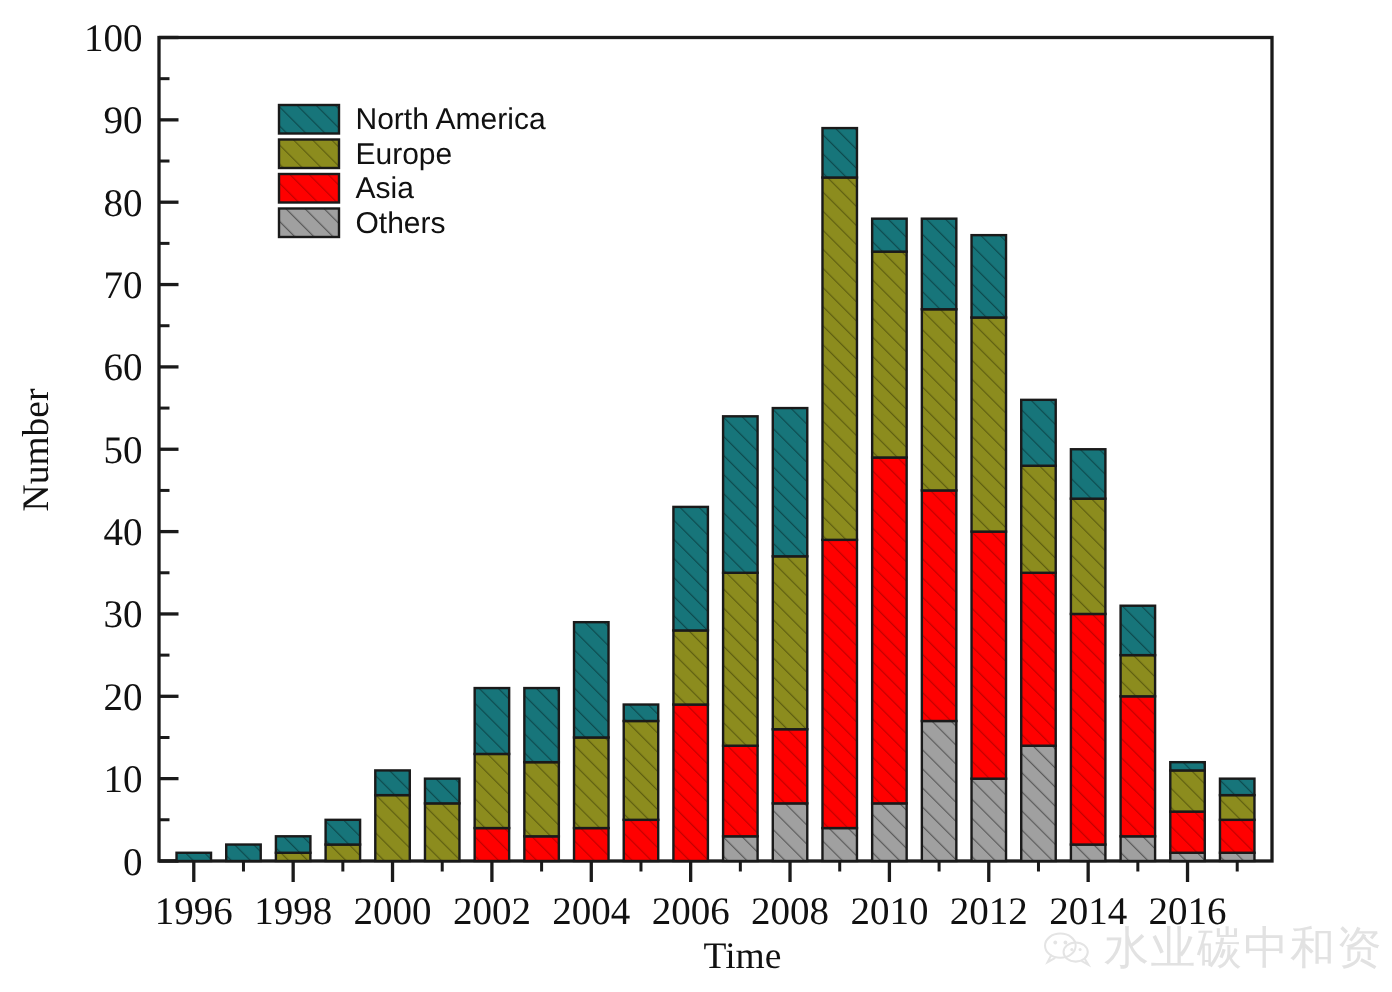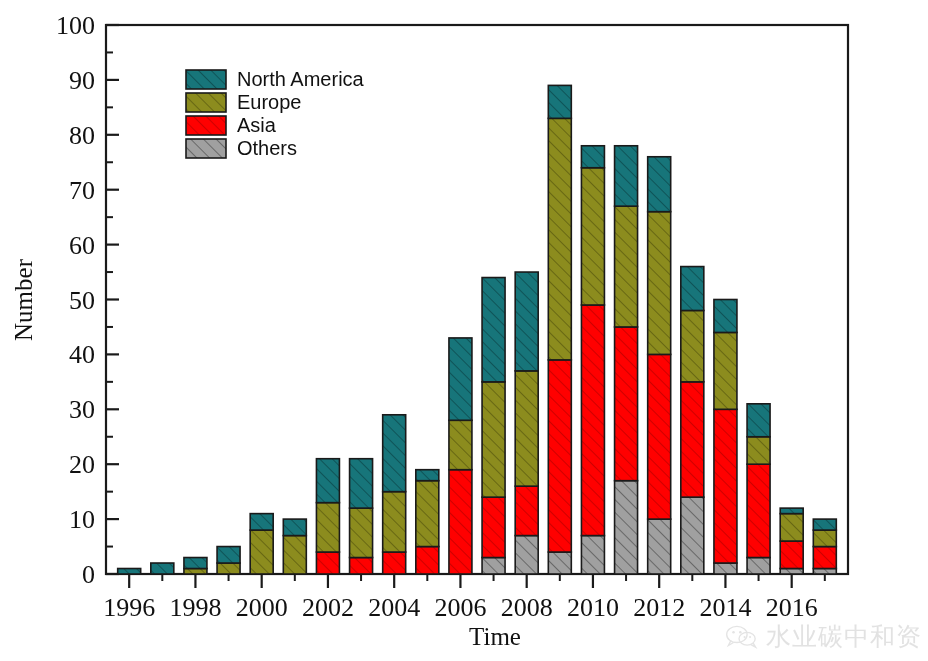--- a/index.html
+++ b/index.html
@@ -10,21 +10,21 @@
     overflow:hidden;
     position:relative;
   }
   #figure{position:absolute;left:0;top:0;width:928px;height:661px;}
   .wm{
     position:absolute;
     right:6px;bottom:8px;
     display:flex;align-items:center;gap:7px;
     color:#e2e2e2;
     font-family:Liberation Sans, sans-serif;
-    font-size:25px;
+    font-size:30px;
     letter-spacing:1px;
     user-select:none;
     pointer-events:none;
     white-space:nowrap;
   }
   .wm-logo{width:34px;height:26px;flex:none;}
 </style>
 </head>
 <body>
 

